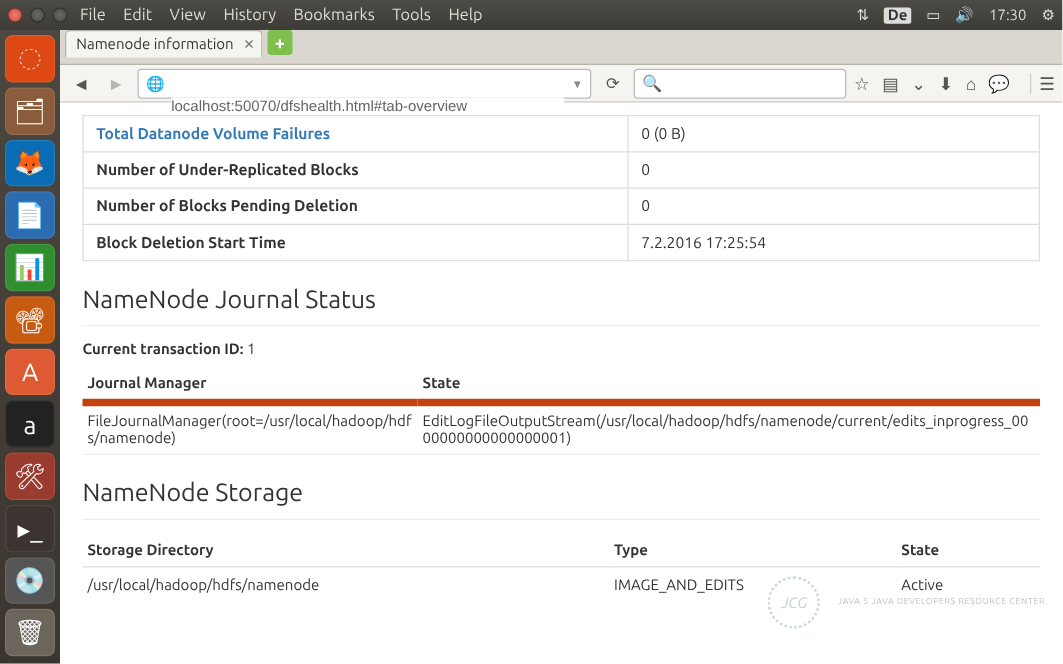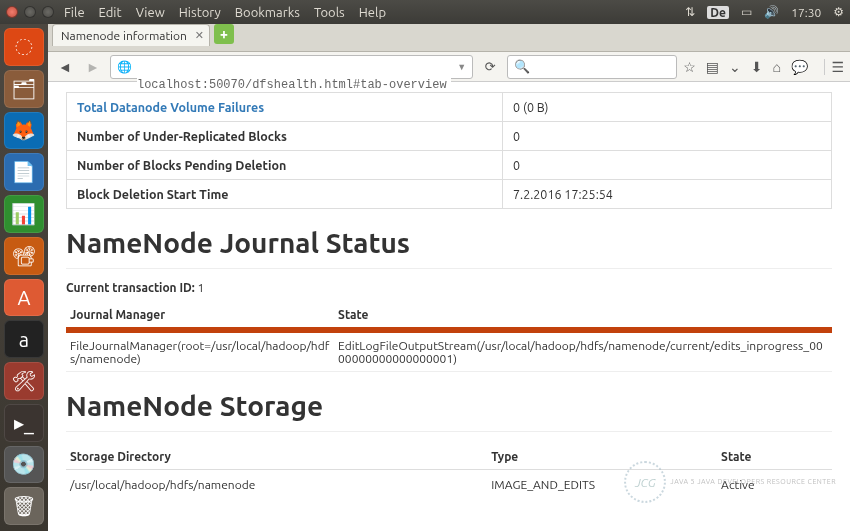--- a/index.html
+++ b/index.html
@@ -26,50 +26,50 @@
 .tabstrip { height:28px; background:#d9d7cf; display:flex; align-items:flex-start; padding:0 4px; border-bottom:1px solid #b5b3aa; }
 .tab { background:#f5f5f0; border:1px solid #b5b3aa; border-bottom:none; border-radius:4px 4px 0 0; padding:4px 22px 4px 8px; font-size:12px; position:relative; color:#333; }
 .tab .tab-close { position:absolute; right:5px; top:4px; font-size:11px; color:#777; }
 .newtab { width:20px; height:20px; background:#7fbf4d; border-radius:3px; margin:0 0 3px 4px; display:flex; align-items:center; justify-content:center; color:#fff; font-weight:bold; font-size:14px; }
 
 .toolbar { height:30px; background:#f5f4f0; border-bottom:1px solid #ccc; display:flex; align-items:center; padding:0 6px; gap:6px; }
 .navbtn { width:22px; height:22px; display:flex; align-items:center; justify-content:center; color:#555; font-size:14px; border-radius:3px; }
 .urlbar { flex:1; display:flex; align-items:center; background:#fff; border:1px solid #bbb; border-radius:3px; height:24px; padding:0 6px; font-size:12px; color:#888; }
 .urlbar .globe { margin-right:5px; color:#7a7; font-size:12px; }
 .urlbar .drop { margin-left:6px; color:#888; font-size:9px; }
-.urlbar input { border:none; outline:none; flex:1; font-size:12px; color:#666; font-family:Liberation Mono, monospace;margin-top:36px; }
+.urlbar input { border:none; outline:none; flex:1; font-size:12px; color:#666; font-family:Liberation Sans, sans-serif;margin-top:36px; }
 .reload { width:22px; text-align:center; color:#555; font-size:13px; }
 .searchbar { width:170px; display:flex; align-items:center; background:#fff; border:1px solid #bbb; border-radius:3px; height:24px; padding:0 6px; color:#999; }
 .searchbar input { border:none; outline:none; flex:1; font-size:12px; color:#666; font-family:inherit; }
 .tool-icons { display:flex; gap:10px; color:#555; font-size:14px; }
 .hamburger { margin-left:6px; padding-left:6px; border-left:1px solid #ccc; }
 
 
 .page { flex:1; overflow:auto; padding:10px 18px; color:#333; font-size:12.5px; }
 table.status { width:100%; border-collapse:collapse; margin-bottom:18px; }
 table.status td, table.status th { border:1px solid #ddd; padding:7px 10px; text-align:left; font-weight:normal; }
 table.status th { font-weight:bold; width:57%; }
 a.link { color:#337ab7; font-weight:bold; text-decoration:none; }
 
-h2.section { font-size:28px; font-weight:700; color:#333; margin:18px 0 10px; }
+h2.section { font-size:20px; font-weight:400; color:#333; margin:18px 0 10px; }
 hr.sep { border:none; border-top:1px solid #eee; margin:6px 0 12px; }
 .txid { font-size:12px; margin-bottom:8px; }
 .txid b { font-weight:bold; }
 
 table.journal { width:100%; border-collapse:collapse; margin-bottom:4px; }
 table.journal th { text-align:left; padding:6px 4px; font-weight:bold; border-bottom:6px solid #c2410c; font-size:12px; }
 table.journal td { padding:6px 4px; vertical-align:top; font-size:12px; border-bottom:1px solid #eee; }
 .journal .col1 { width:35%; }
 
 table.storage { width:100%; border-collapse:collapse; }
 table.storage th { text-align:left; padding:6px 4px; font-weight:bold; border-bottom:1px solid #ddd; font-size:12px; }
 table.storage td { padding:8px 4px; font-size:12px; }
 
 
-.watermark { position:absolute; right:14px; bottom:28px; opacity:.55; font-size:22px; color:#6f9a3b; display:flex; align-items:center; gap:4px; pointer-events:none; }
+.watermark { position:absolute; right:14px; bottom:28px; opacity:.55; font-size:22px; color:#6f9a3b; display:flex; align-items:center; gap:14px; pointer-events:none; }
 .watermark .jcg-circ { width:42px; height:42px; border:2px dotted #a0b8c4; border-radius:50%; display:flex; align-items:center; justify-content:center; font-size:12px; color:#8aa; font-style:italic; }
 .watermark .sub { font-size:7px; color:#888; letter-spacing:.5px; display:block; margin-top:-2px; }
 </style>
 </head>
 <body>
 
 <div class="menubar">
   <div class="window-controls">
     <div class="wc close"></div>
     <div class="wc min"></div>

